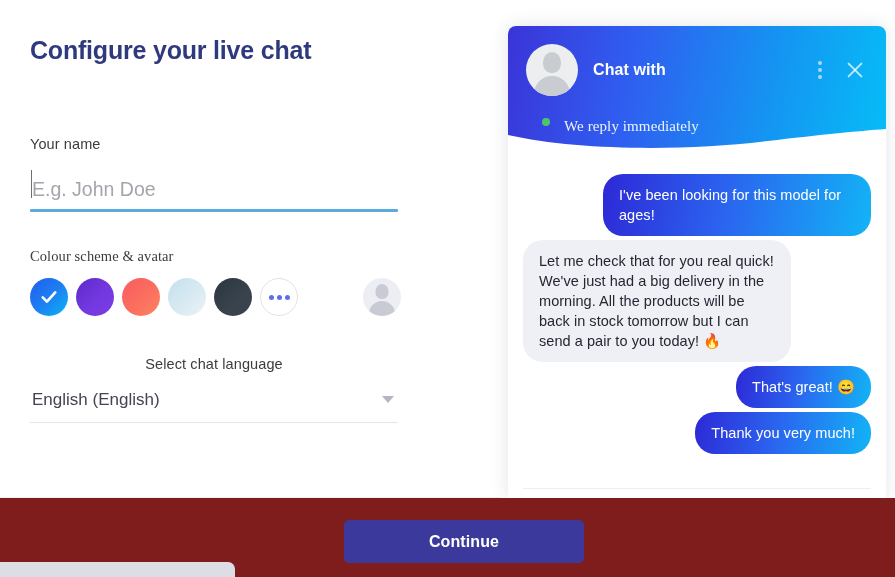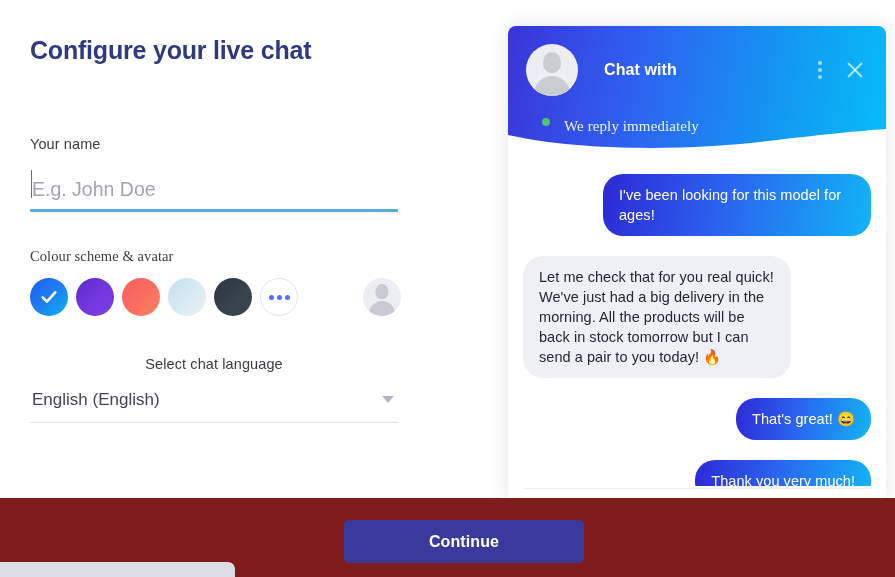--- a/index.html
+++ b/index.html
@@ -240,21 +240,21 @@
   }
   .agent-avatar .body {
     position: absolute;
     left: 50%; top: 32px;
     transform: translateX(-50%);
     width: 36px; height: 26px;
     border-radius: 18px 18px 0 0;
     background: #c9ccd0;
   }
   .chat-title {
-    margin-left: 26px;
+    margin-left: 15px;
     color: #ffffff;
     font-size: 16px;
     font-weight: bold;
     letter-spacing: 0.1px;
     flex: 1 1 auto;
     white-space: nowrap;
   }
   .header-actions {
     display: flex;
     align-items: center;
@@ -310,21 +310,21 @@
     letter-spacing: 0.1px;
   }
 
   
   .chat-body {
     position: relative;
     padding: 20px 15px 0 15px;
     height: 332px;
     overflow: hidden;
   }
-  .msg-row { display: flex; margin-bottom: 20px; }
+  .msg-row { display: flex; margin-bottom: 4px; }
   .msg-row.out { justify-content: flex-end; }
   .msg-row.in  { justify-content: flex-start; }
 
   .bubble {
     max-width: 268px;
     padding: 11px 16px;
     border-radius: 20px;
     font-size: 14.5px;
     line-height: 1.38;
     letter-spacing: 0.05px;

